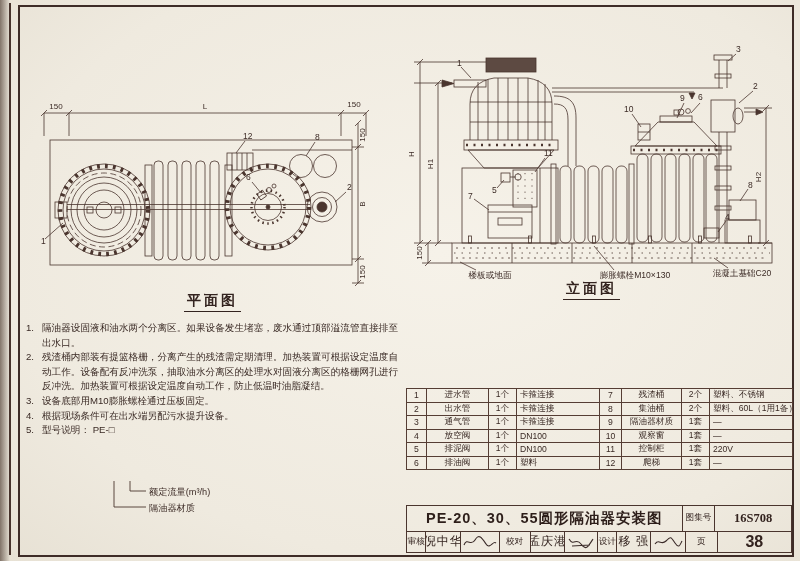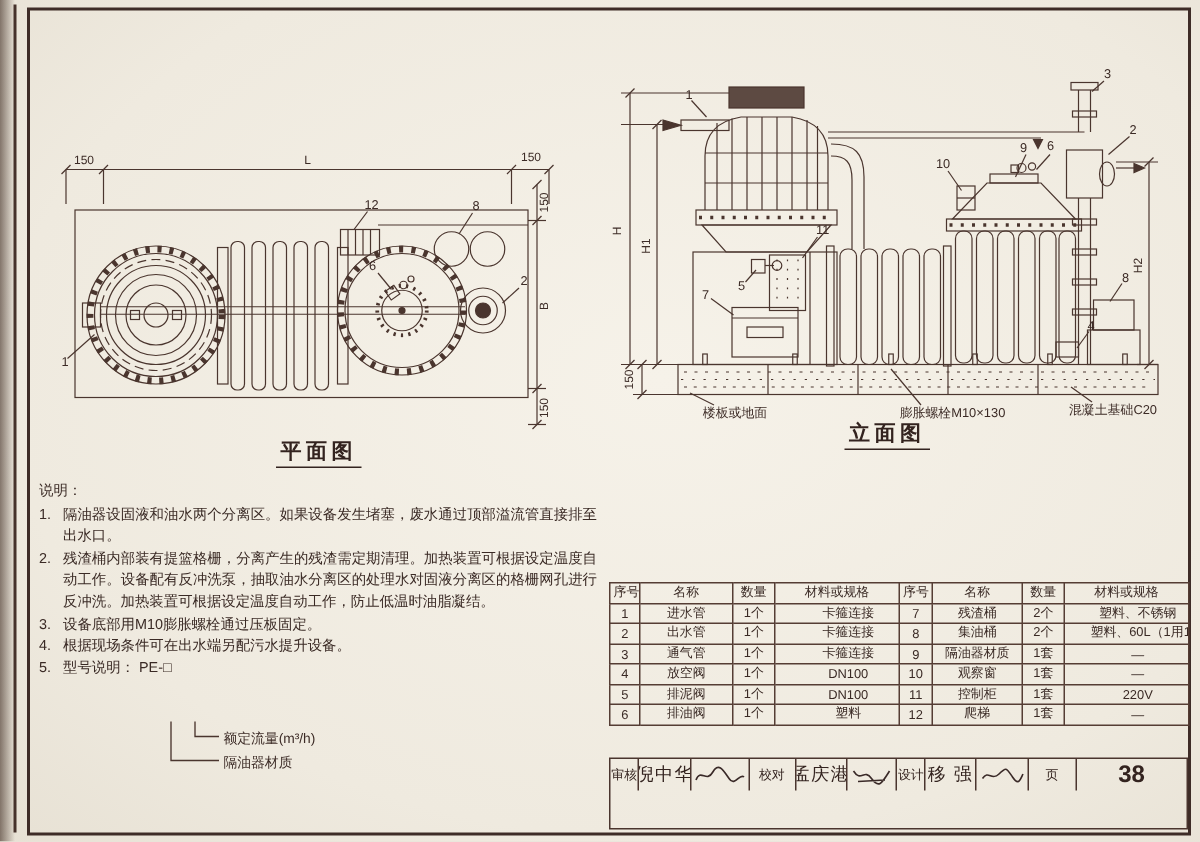--- a/index.html
+++ b/index.html
@@ -22,21 +22,21 @@
   .notes-heading{margin-bottom:1px;}
   .note-item{display:flex;}
   .note-num{width:16px;flex:0 0 16px;}
   .note-text{flex:1;text-align:justify;}
   
   .table-wrap{position:absolute;left:406px;top:388px;width:386px;color:#352520;}
   .table-title{text-align:center;font-weight:bold;font-size:12.5px;letter-spacing:2px;margin-bottom:3px;color:#2f201c;}
   table.parts{border-collapse:collapse;width:386px;table-layout:fixed;}
   table.parts td,table.parts th{border:1px solid #553d34;font-size:8.6px;font-weight:normal;
       padding:0 2px;height:12.5px;text-align:center;overflow:hidden;white-space:nowrap;color:#3a2a25;}
-  table.parts td.mat{text-align:center;padding-left:17px;}
+  table.parts td.mat{text-align:left;padding-left:3px;}
   
   .tblock{position:absolute;left:406px;top:505px;width:386px;height:48px;border:1.2px solid #4a352e;
           box-sizing:border-box;display:flex;flex-direction:column;color:#33231f;}
   .tb-row1{display:flex;height:27px;border-bottom:1px solid #4a352e;box-sizing:border-box;}
   .tb-row2{display:flex;height:21px;box-sizing:border-box;}
   .tb-cell{display:flex;align-items:center;justify-content:center;box-sizing:border-box;
            border-right:1px solid #4a352e;overflow:hidden;white-space:nowrap;}
   .tb-cell:last-child{border-right:none;}
   .tb-title{width:277px;font-weight:bold;font-size:14.5px;letter-spacing:1px;color:#2d1e1a;}
   .tb-lab{font-size:8.6px;}
@@ -326,21 +326,20 @@
     <text class="num" x="350" y="150">8</text>
     <text class="num" x="327" y="182">4</text>
 
     <text class="ann" x="92" y="240" text-anchor="middle">楼板或地面</text>
     <text class="ann" x="237" y="240" text-anchor="middle">膨胀螺栓M10×130</text>
     <text class="ann" x="344" y="238" text-anchor="middle">混凝土基础C20</text>
   </svg>
   <div class="caption" style="left:563px;top:280px;">立面图</div>
 
   <div class="notes">
-    <div class="notes-heading">说明：</div>
     <div class="note-item">
       <span class="note-num">1.</span>
       <span class="note-text">隔油器设固液和油水两个分离区。如果设备发生堵塞，废水通过顶部溢流管直接排至出水口。</span>
     </div>
     <div class="note-item">
       <span class="note-num">2.</span>
       <span class="note-text">残渣桶内部装有提篮格栅，分离产生的残渣需定期清理。加热装置可根据设定温度自动工作。设备配有反冲洗泵，抽取油水分离区的处理水对固液分离区的格栅网孔进行反冲洗。加热装置可根据设定温度自动工作，防止低温时油脂凝结。</span>
     </div>
     <div class="note-item">
       <span class="note-num">3.</span>
@@ -371,30 +370,20 @@
         <col style="width:20px">
           <col style="width:62px">
           <col style="width:28px">
           <col style="width:83px">
         <col style="width:22px">
           <col style="width:60px">
           <col style="width:28px">
           <col style="width:83px">
       </colgroup>
       <tbody>
-          <tr>
-        <th>序号</th>
-        <th>名称</th>
-        <th>数量</th>
-        <th>材料或规格</th>
-        <th>序号</th>
-        <th>名称</th>
-        <th>数量</th>
-        <th>材料或规格</th>
-      </tr>
       <tr>
         <td>1</td>
         <td>进水管</td>
         <td>1个</td>
         <td class="mat">卡箍连接</td>
         <td>7</td>
         <td>残渣桶</td>
         <td>2个</td>
         <td class="mat">塑料、不锈钢</td>
       </tr>
@@ -446,20 +435,25 @@
         <td>12</td>
         <td>爬梯</td>
         <td>1套</td>
         <td class="mat">—</td>
       </tr>
     </tbody>
       </table>
   </div>
 
   <div class="tblock">
+    <div class="tb-row1">
+      <div class="tb-cell tb-title">PE-20、30、55圆形隔油器安装图</div>
+      <div class="tb-cell tb-atlas tb-lab">图集号</div>
+      <div class="tb-cell tb-atlasno">16S708</div>
+    </div>
     <div class="tb-row2">
       <div class="tb-cell tb-lab" style="width:20px">审核</div>
       <div class="tb-cell tb-name" style="width:36px">倪中华</div>
       <div class="tb-cell" style="width:40px">
         <svg width="36" height="14" viewBox="0 0 36 14">
           <path d="M2,10 C5,2 9,12 13,5 S20,3 24,9 S31,5 34,8" stroke="#3a2a28" fill="none" stroke-width="1.1"></path>
         </svg>
       </div>
       <div class="tb-cell tb-lab" style="width:32px">校对</div>
       <div class="tb-cell tb-name" style="width:36px">孟庆港</div>

